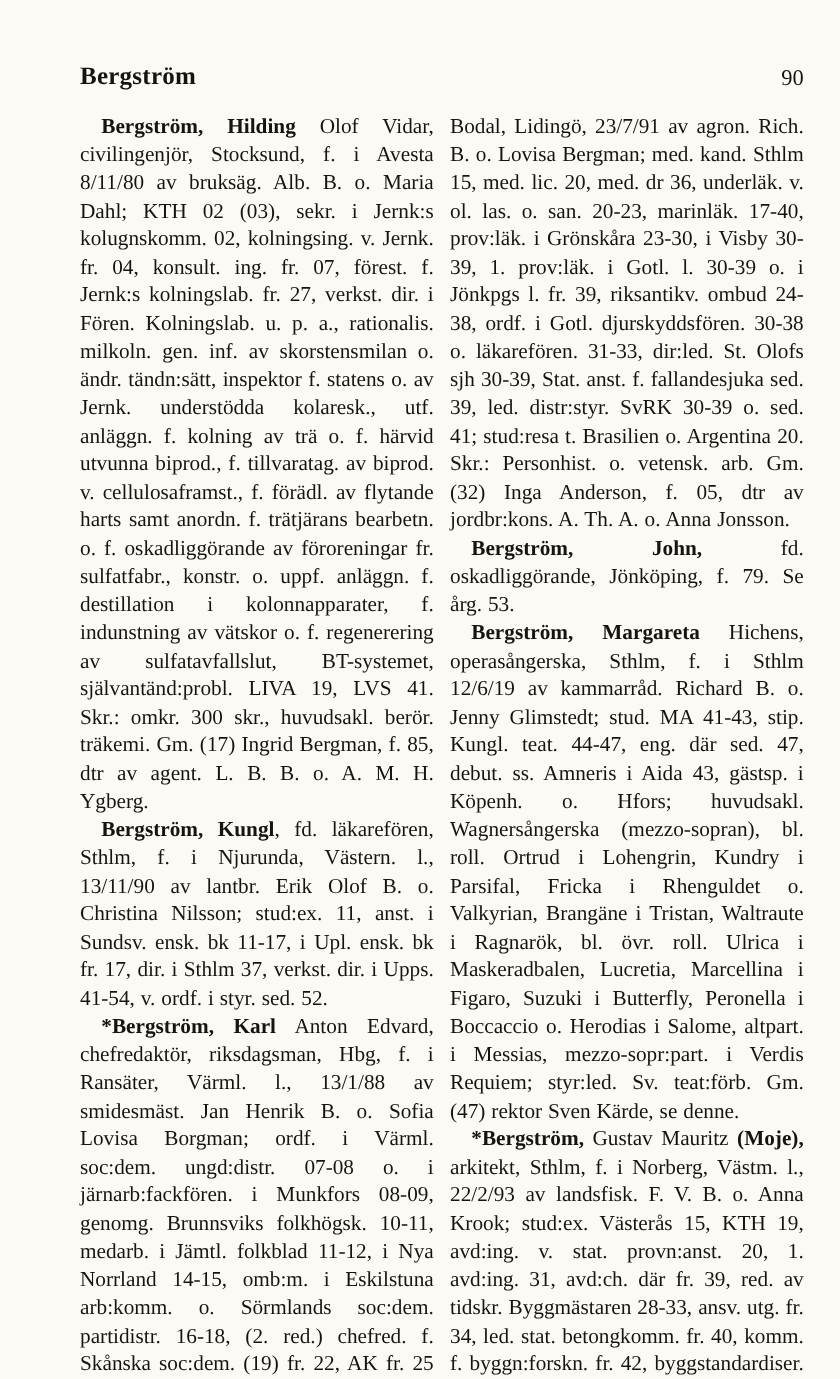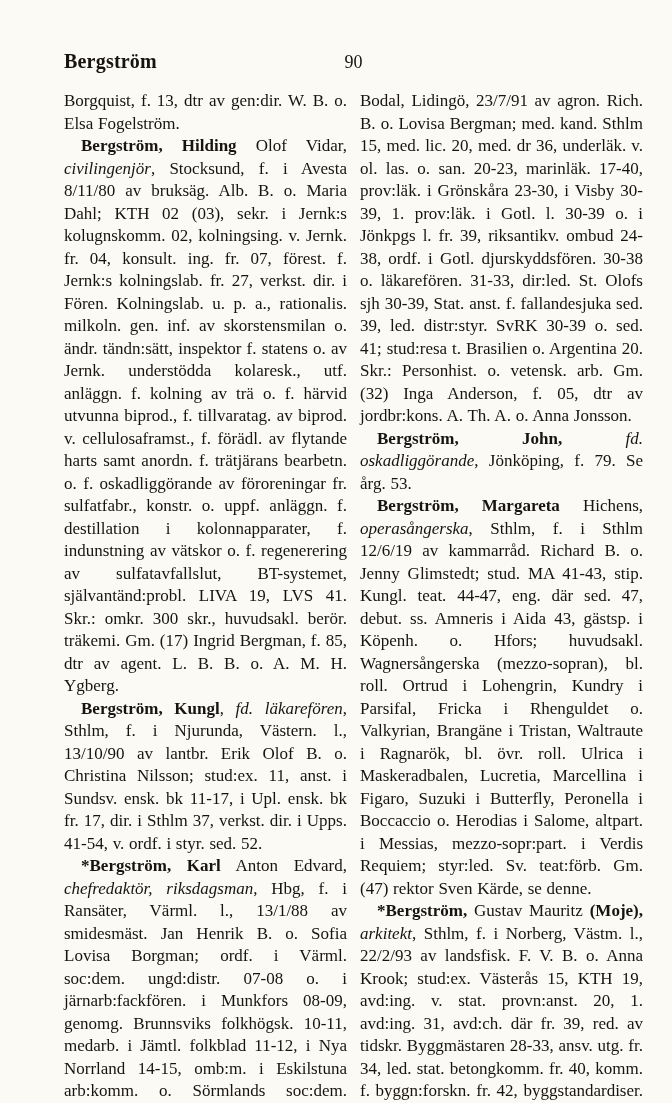--- a/index.html
+++ b/index.html
@@ -14,55 +14,54 @@
   }
   .page{position:absolute;inset:0;}
   .running-head{
     position:absolute;top:50px;left:64px;width:579px;height:26px;
   }
   .running-head .title{
     position:absolute;left:0;top:0;
     font-weight:bold;font-size:20px;letter-spacing:.2px;
   }
   .running-head .pagenum{
-    position:absolute;left:0;right:0;top:2px;text-align:center;
+    position:absolute;left:0;right:0;top:2px;text-align:right;
     font-size:18px;
   }
   .columns{
     position:absolute;left:64px;top:90px;width:579px;
     display:flex;gap:13px;align-items:flex-start;
   }
   .col{flex:1 1 0;min-width:0;}
   p.para{
     margin:0;
     font-size:17px;line-height:22.5px;
     text-align:justify;
     text-justify:inter-word;
     hyphens:none;
     word-spacing:.5px;
   }
   p.para.indent{text-indent:17px;}
   .b{font-weight:bold;}
-  .i{font-style:italic;}
+  .i{}
 </style>
 </head>
 <body>
 
 <div class="page">
 
   <div class="running-head">
     <span class="title">Bergström</span>
     <span class="pagenum">90</span>
   </div>
 
   <div class="columns">
     <div class="col">
-        <p class="para"><span class="">Borgquist, f. 13, dtr av gen:dir. W. B. o. Elsa Fogelström.</span></p>
         <p class="para indent"><span class="b">Bergström, Hilding</span><span class=""> Olof Vidar, </span><span class="i">civilingenjör</span><span class="">, Stocksund, f. i Avesta 8/11/80 av bruksäg. Alb. B. o. Maria Dahl; KTH 02 (03), sekr. i Jernk:s kolugnskomm. 02, kolningsing. v. Jernk. fr. 04, konsult. ing. fr. 07, förest. f. Jernk:s kolningslab. fr. 27, verkst. dir. i Fören. Kolningslab. u. p. a., rationalis. milkoln. gen. inf. av skorstensmilan o. ändr. tändn:sätt, inspektor f. statens o. av Jernk. understödda kolaresk., utf. anläggn. f. kolning av trä o. f. härvid utvunna biprod., f. tillvaratag. av biprod. v. cellulosaframst., f. förädl. av flytande harts samt anordn. f. trätjärans bearbetn. o. f. oskadliggörande av föroreningar fr. sulfatfabr., konstr. o. uppf. anläggn. f. destillation i kolonnapparater, f. indunstning av vätskor o. f. regenerering av sulfatavfallslut, BT-systemet, självantänd:probl. LIVA 19, LVS 41. Skr.: omkr. 300 skr., huvudsakl. berör. träkemi. Gm. (17) Ingrid Bergman, f. 85, dtr av agent. L. B. B. o. A. M. H. Ygberg.</span></p>
-        <p class="para indent"><span class="b">Bergström, Kungl</span><span class="">, </span><span class="i">fd. läkarefören</span><span class="">, Sthlm, f. i Njurunda, Västern. l., 13/10/90 av lantbr. Erik Olof B. o. Christina Nilsson; stud:ex. 11, anst. i Sundsv. ensk. bk 11-17, i Upl. ensk. bk fr. 17, dir. i Sthlm 37, verkst. dir. i Upps. 41-54, v. ordf. i styr. sed. 52.</span></p>
+        <p class="para indent"><span class="b">Bergström, Kungl</span><span class="">, </span><span class="i">fd. läkarefören</span><span class="">, Sthlm, f. i Njurunda, Västern. l., 13/11/90 av lantbr. Erik Olof B. o. Christina Nilsson; stud:ex. 11, anst. i Sundsv. ensk. bk 11-17, i Upl. ensk. bk fr. 17, dir. i Sthlm 37, verkst. dir. i Upps. 41-54, v. ordf. i styr. sed. 52.</span></p>
         <p class="para indent"><span class="b">*Bergström, Karl</span><span class=""> Anton Edvard, </span><span class="i">chefredaktör, riksdagsman</span><span class="">, Hbg, f. i Ransäter, Värml. l., 13/1/88 av smidesmäst. Jan Henrik B. o. Sofia Lovisa Borgman; ordf. i Värml. soc:dem. ungd:distr. 07-08 o. i järnarb:fackfören. i Munkfors 08-09, genomg. Brunnsviks folkhögsk. 10-11, medarb. i Jämtl. folkblad 11-12, i Nya Norrland 14-15, omb:m. i Eskilstuna arb:komm. o. Sörmlands soc:dem. partidistr. 16-18, (2. red.) chefred. f. Skånska soc:dem. (19) fr. 22, AK fr. 25 (statsutsk., tidigare i tillf. o. särsk. utsk., s), led. i komm. mot statsfientl. verksamhet, insp. f. folksk:sem. i Hbg 47, ordf. i Skånes allm. rest:bol. 45, styr:led. i Riks-SARA 47. Gm. (16) Gudrun Gudmundsdottir fr. Island.</span></p>
       </div>
     <div class="col">
         <p class="para"><span class="">Bodal, Lidingö, 23/7/91 av agron. Rich. B. o. Lovisa Bergman; med. kand. Sthlm 15, med. lic. 20, med. dr 36, underläk. v. ol. las. o. san. 20-23, marinläk. 17-40, prov:läk. i Grönskåra 23-30, i Visby 30-39, 1. prov:läk. i Gotl. l. 30-39 o. i Jönkpgs l. fr. 39, riksantikv. ombud 24-38, ordf. i Gotl. djurskyddsfören. 30-38 o. läkarefören. 31-33, dir:led. St. Olofs sjh 30-39, Stat. anst. f. fallandesjuka sed. 39, led. distr:styr. SvRK 30-39 o. sed. 41; stud:resa t. Brasilien o. Argentina 20. Skr.: Personhist. o. vetensk. arb. Gm. (32) Inga Anderson, f. 05, dtr av jordbr:kons. A. Th. A. o. Anna Jonsson.</span></p>
         <p class="para indent"><span class="b">Bergström, John,</span><span class=""> </span><span class="i">fd. oskadliggörande</span><span class="">, Jönköping, f. 79. Se årg. 53.</span></p>
         <p class="para indent"><span class="b">Bergström, Margareta</span><span class=""> Hichens, </span><span class="i">operasångerska</span><span class="">, Sthlm, f. i Sthlm 12/6/19 av kammarråd. Richard B. o. Jenny Glimstedt; stud. MA 41-43, stip. Kungl. teat. 44-47, eng. där sed. 47, debut. ss. Amneris i Aida 43, gästsp. i Köpenh. o. Hfors; huvudsakl. Wagnersångerska (mezzo-sopran), bl. roll. Ortrud i Lohengrin, Kundry i Parsifal, Fricka i Rhenguldet o. Valkyrian, Brangäne i Tristan, Waltraute i Ragnarök, bl. övr. roll. Ulrica i Maskeradbalen, Lucretia, Marcellina i Figaro, Suzuki i Butterfly, Peronella i Boccaccio o. Herodias i Salome, altpart. i Messias, mezzo-sopr:part. i Verdis Requiem; styr:led. Sv. teat:förb. Gm. (47) rektor Sven Kärde, se denne.</span></p>
         <p class="para indent"><span class="b">*Bergström,</span><span class=""> Gustav Mauritz </span><span class="b">(Moje),</span><span class=""> </span><span class="i">arkitekt</span><span class="">, Sthlm, f. i Norberg, Västm. l., 22/2/93 av landsfisk. F. V. B. o. Anna Krook; stud:ex. Västerås 15, KTH 19, avd:ing. v. stat. provn:anst. 20, 1. avd:ing. 31, avd:ch. där fr. 39, red. av tidskr. Byggmästaren 28-33, ansv. utg. fr. 34, led. stat. betongkomm. fr. 40, komm. f. byggn:forskn. fr. 42, byggstandardiser. 50. Utg. skrift. i byggn:tekn. ämnen, medarb. i uppsl:verk o. fackhandböck. Gm. 1) (19-28) Karin Christensen, f. 95, 2) (32) Ebba Forsberg, f. 98.</span></p>
       </div>
   </div>
 

